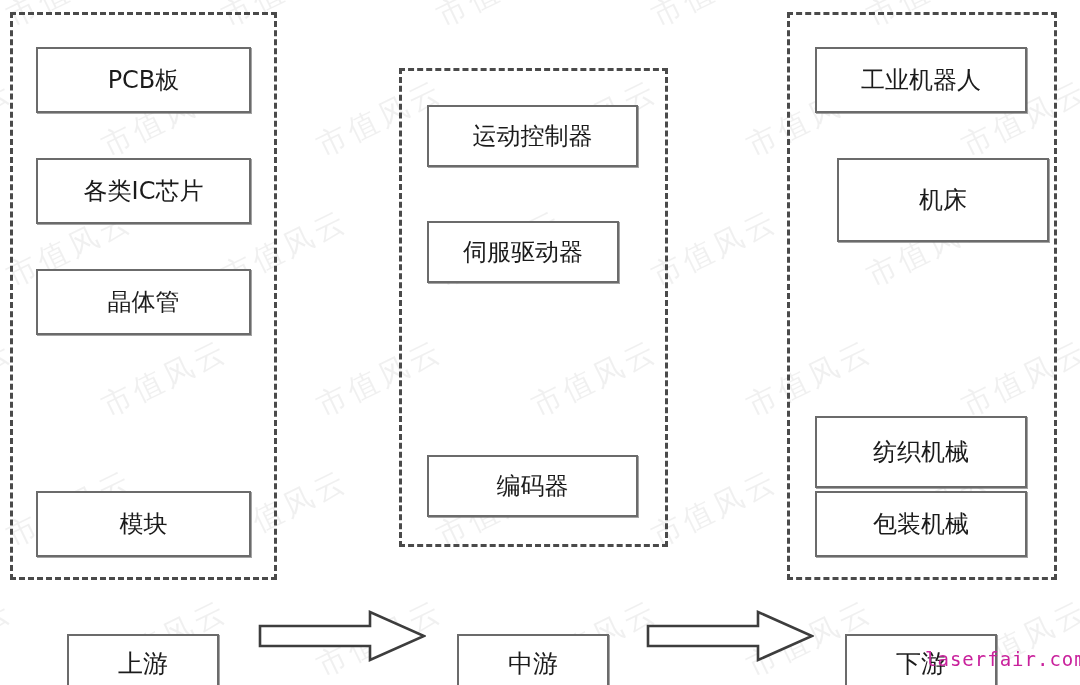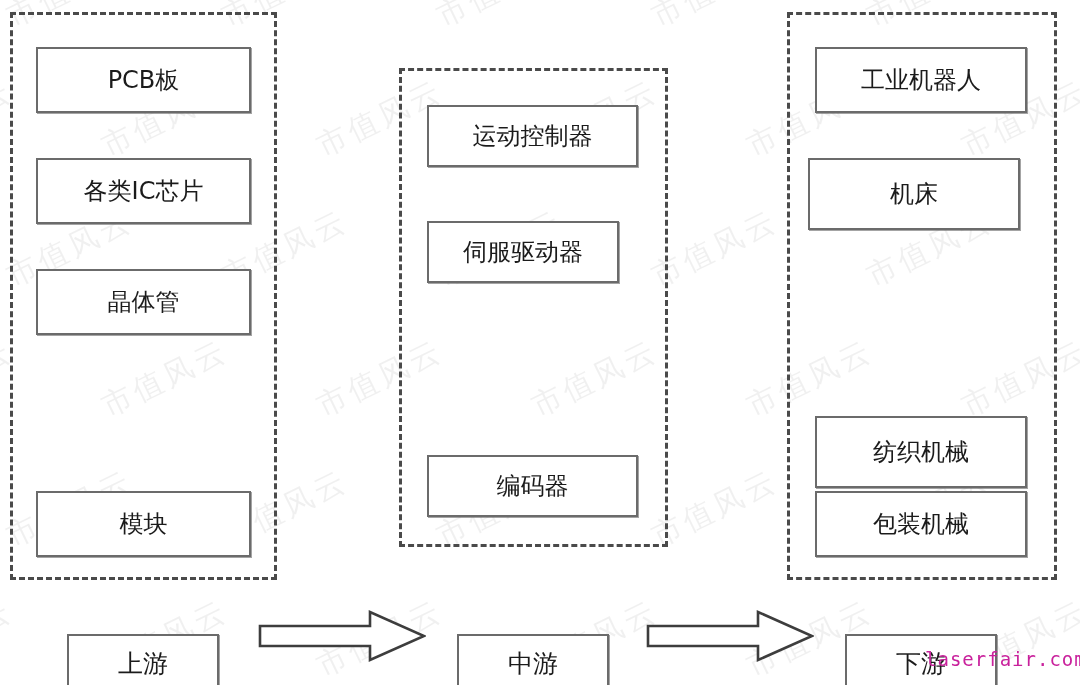--- a/index.html
+++ b/index.html
@@ -180,21 +180,21 @@
   </div>
   <div class="item-box" style="left:427px; top:455px; width:211px; height:62px;">
     <span class="item-label">编码器</span>
   </div>
 
   <div class="group-box" style="left:787px; top:12px; width:270px; height:568px;"></div>
 
   <div class="item-box" style="left:815px; top:47px; width:212px; height:66px;">
     <span class="item-label">工业机器人</span>
   </div>
-  <div class="item-box" style="left:808px; top:158px; width:212px; height:72px;">
+  <div class="item-box" style="left:837px; top:158px; width:212px; height:84px;">
     <span class="item-label">机床</span>
   </div>
   <div class="item-box" style="left:815px; top:380px; width:212px; height:72px;margin-top:36px;">
     <span class="item-label">纺织机械</span>
   </div>
   <div class="item-box" style="left:815px; top:491px; width:212px; height:66px;">
     <span class="item-label">包装机械</span>
   </div>
 
   <div class="stage-box" style="left:67px; top:607px; width:152px; height:58px;">

